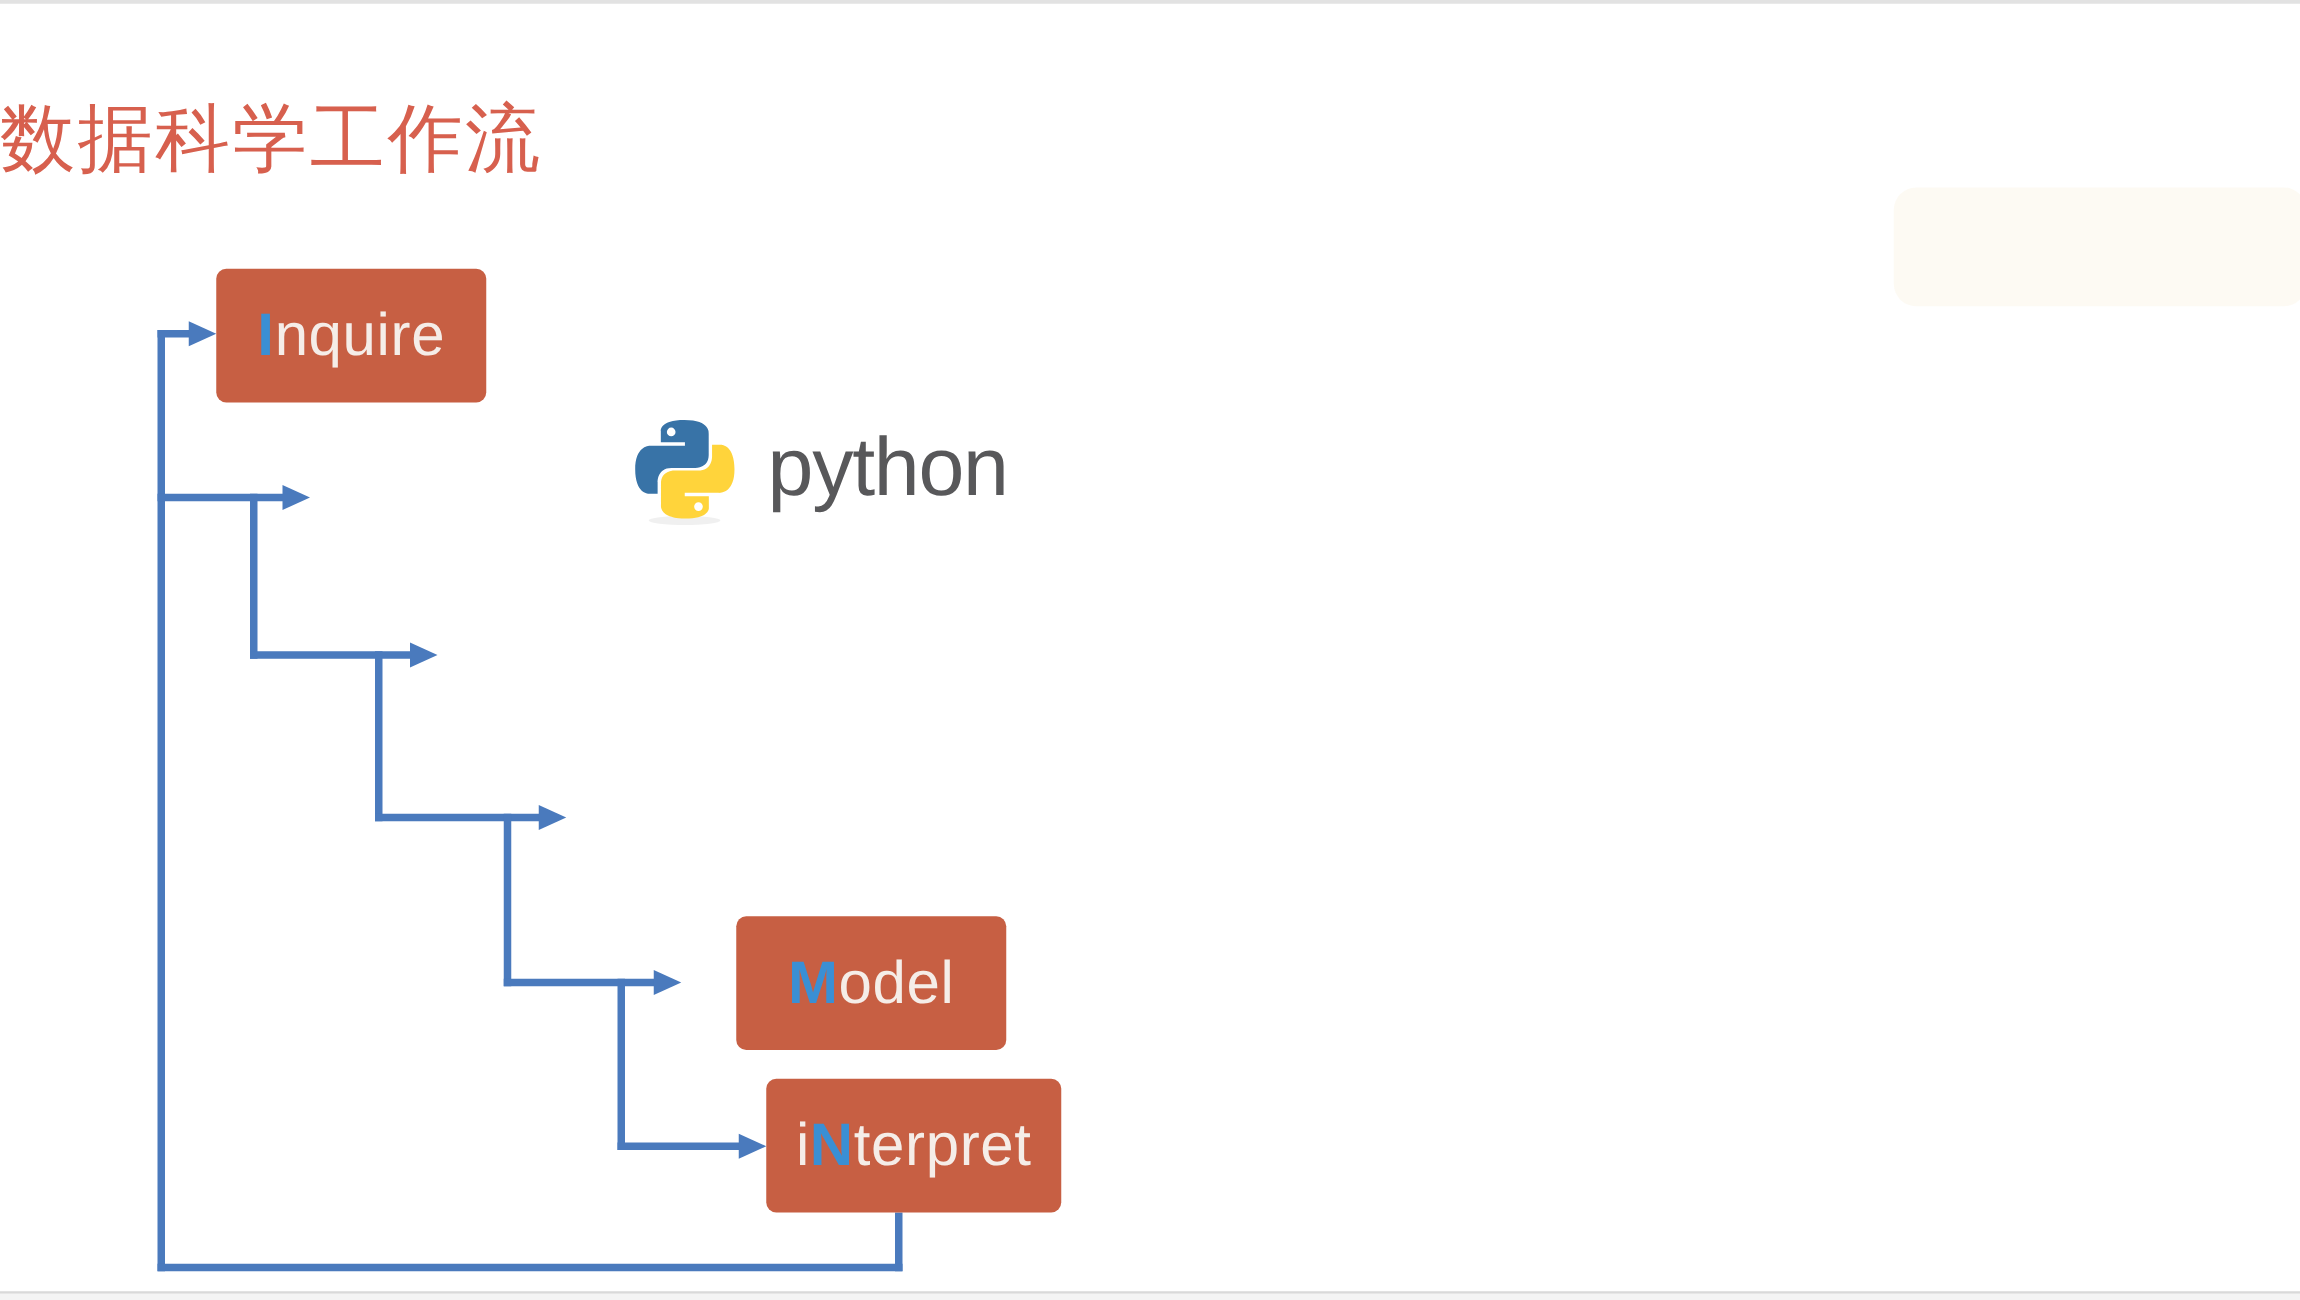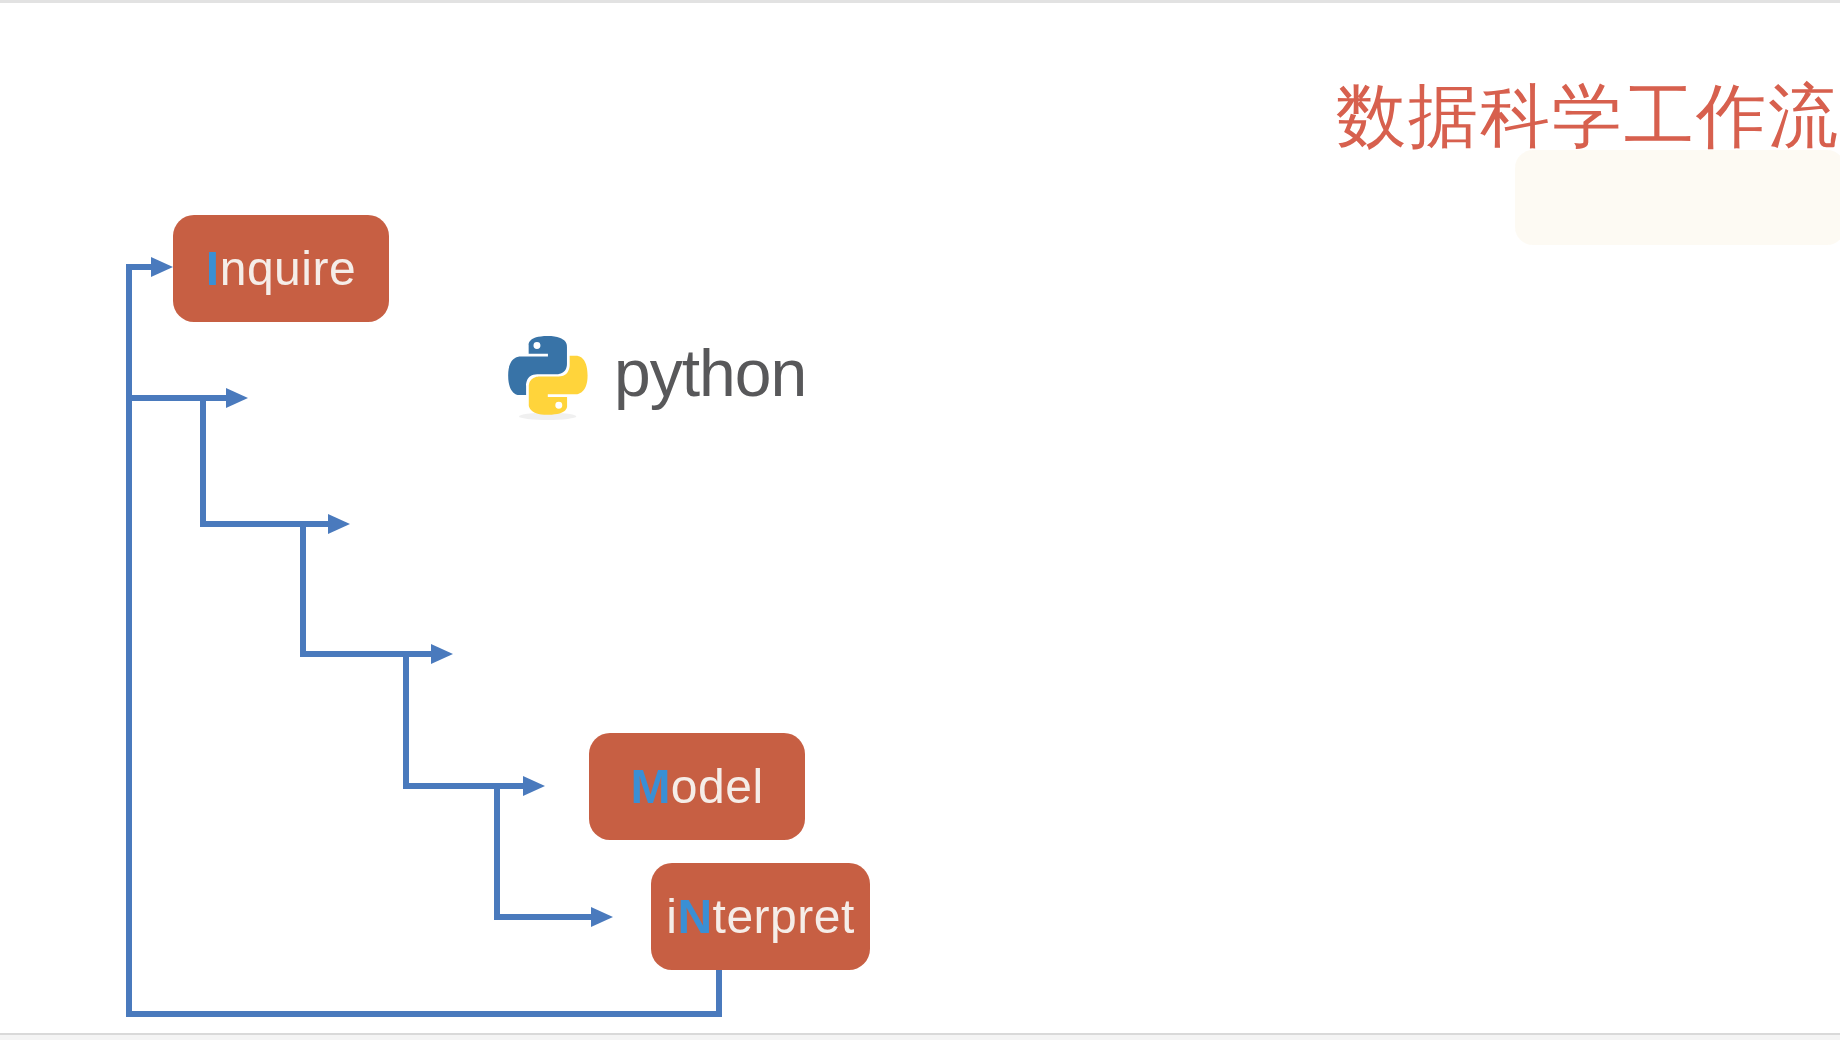--- a/index.html
+++ b/index.html
@@ -9,36 +9,36 @@
   }
   
   .edge-top{position:absolute;left:0;top:0;width:1840px;height:3px;background:#e2e2e2;}
   .edge-bottom{position:absolute;left:0;top:1033px;width:1840px;height:2px;background:#d9d9d9;}
   .edge-bottom-fill{position:absolute;left:0;top:1035px;width:1840px;height:5px;background:#f4f4f4;}
   
   .watermark{position:absolute;left:1515px;top:150px;width:330px;height:95px;
     background:#fcf8ef;border-radius:18px;opacity:.75;}
   
   .title{
-    position:absolute;left:0;top:78px;width:1840px;text-align:right;
-    font-size:70px;line-height:1.1;font-weight:500;color:#d7604e;letter-spacing:2px;
+    position:absolute;left:0;top:78px;width:1840px;text-align:left;
+    font-size:60px;line-height:1.1;font-weight:500;color:#d7604e;letter-spacing:2px;
   }
   
   .box{
-    position:absolute;width:216px;height:107px;background:#c75f43;border-radius:21px;
+    position:absolute;width:216px;height:107px;background:#c75f43;border-radius:8px;
     display:flex;align-items:center;justify-content:center;
     font-size:48px;color:#f5ede8;letter-spacing:.5px;
   }
   .box .accent{color:#3a8fd4;font-weight:bold;}
   .b-inquire  {left:173px;top:215px;}
   .b-obtain   {left:248px;top:345px;}
   .b-scrub    {left:350px;top:470px;}
   .b-explore  {left:453px;top:600px;}
   .b-model    {left:545px;top:733px;margin-left:44px;}
-  .b-interpret{left:613px;top:863px;width:219px;margin-left:38px;}
+  .b-interpret{left:613px;top:863px;width:236px;}
   
   .hl{position:absolute;height:6px;background:#4a7abd;}
   .vl{position:absolute;width:6px;background:#4a7abd;}
   .ah{position:absolute;width:0;height:0;
       border-top:10px solid transparent;border-bottom:10px solid transparent;
       border-left:22px solid #4a7abd;}
   
   .python-lockup{position:absolute;left:508px;top:336px;display:flex;align-items:center;gap:26px;}
   .python-icon{width:80px;height:84px;display:block;}
   .python-word{font-size:66px;color:#58585a;letter-spacing:-1px;line-height:1;padding-bottom:10px;}

